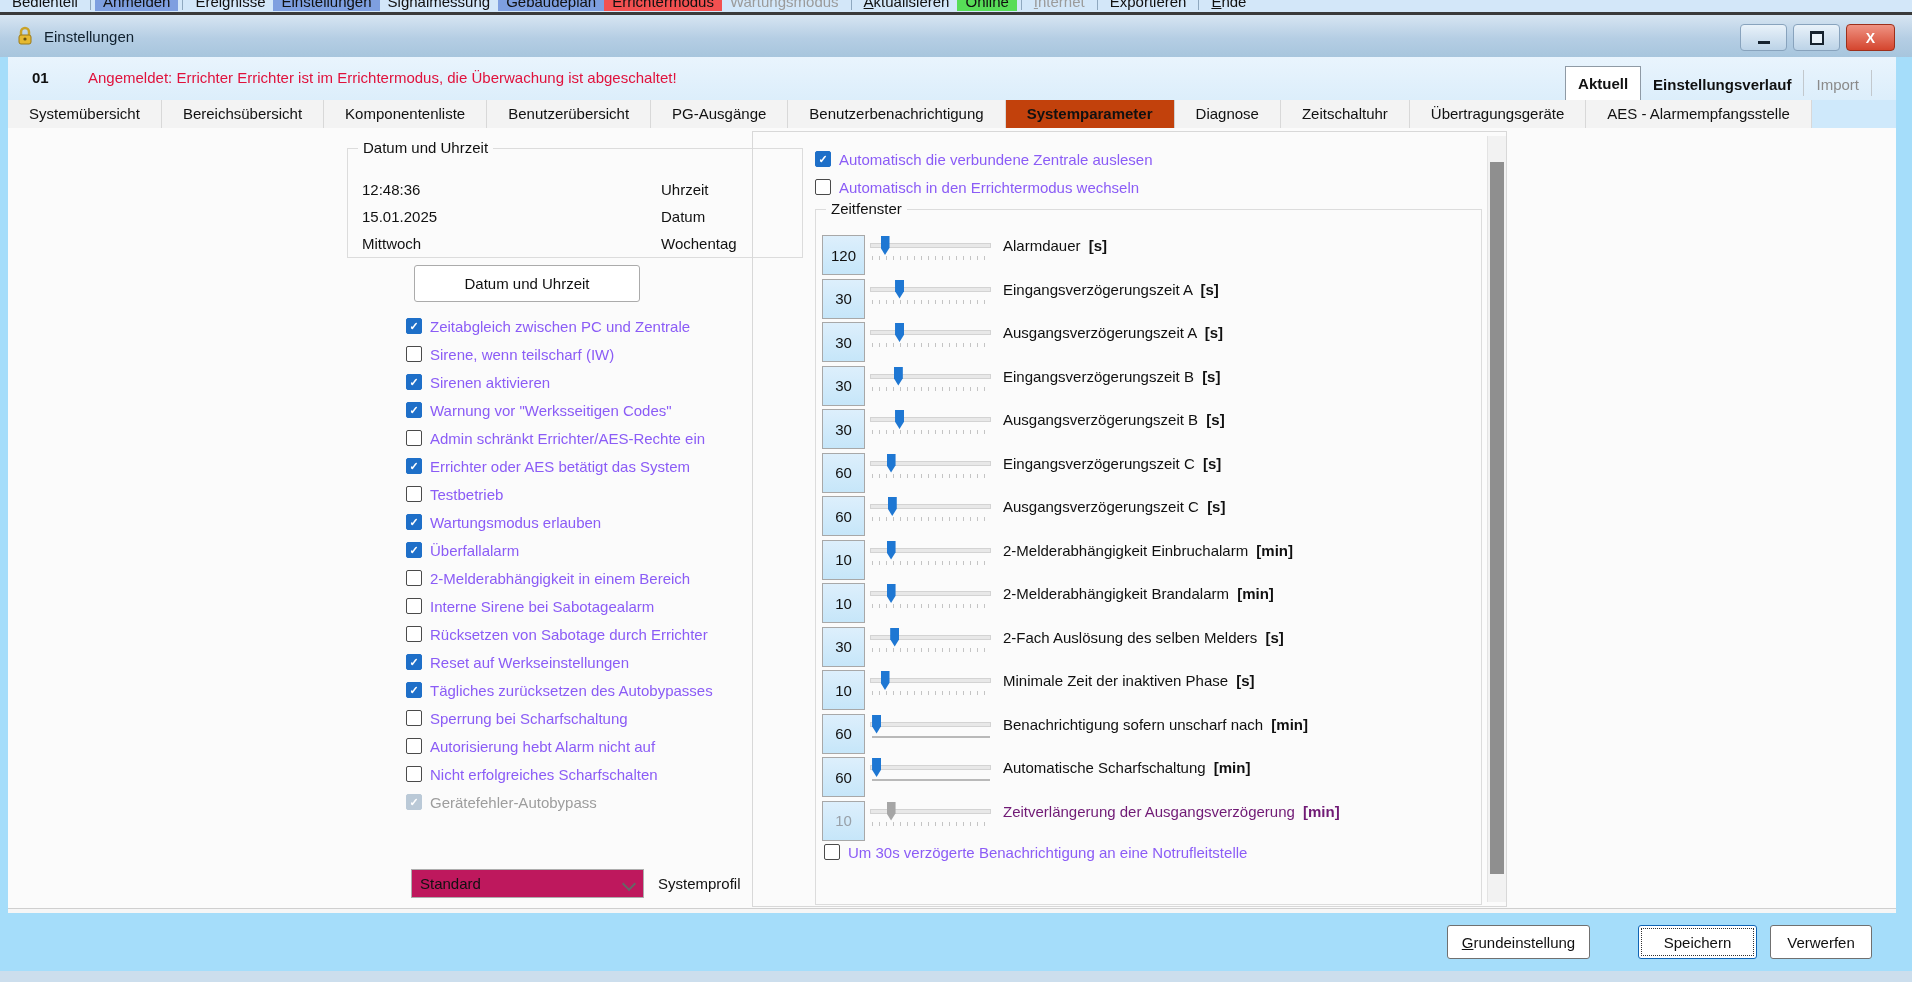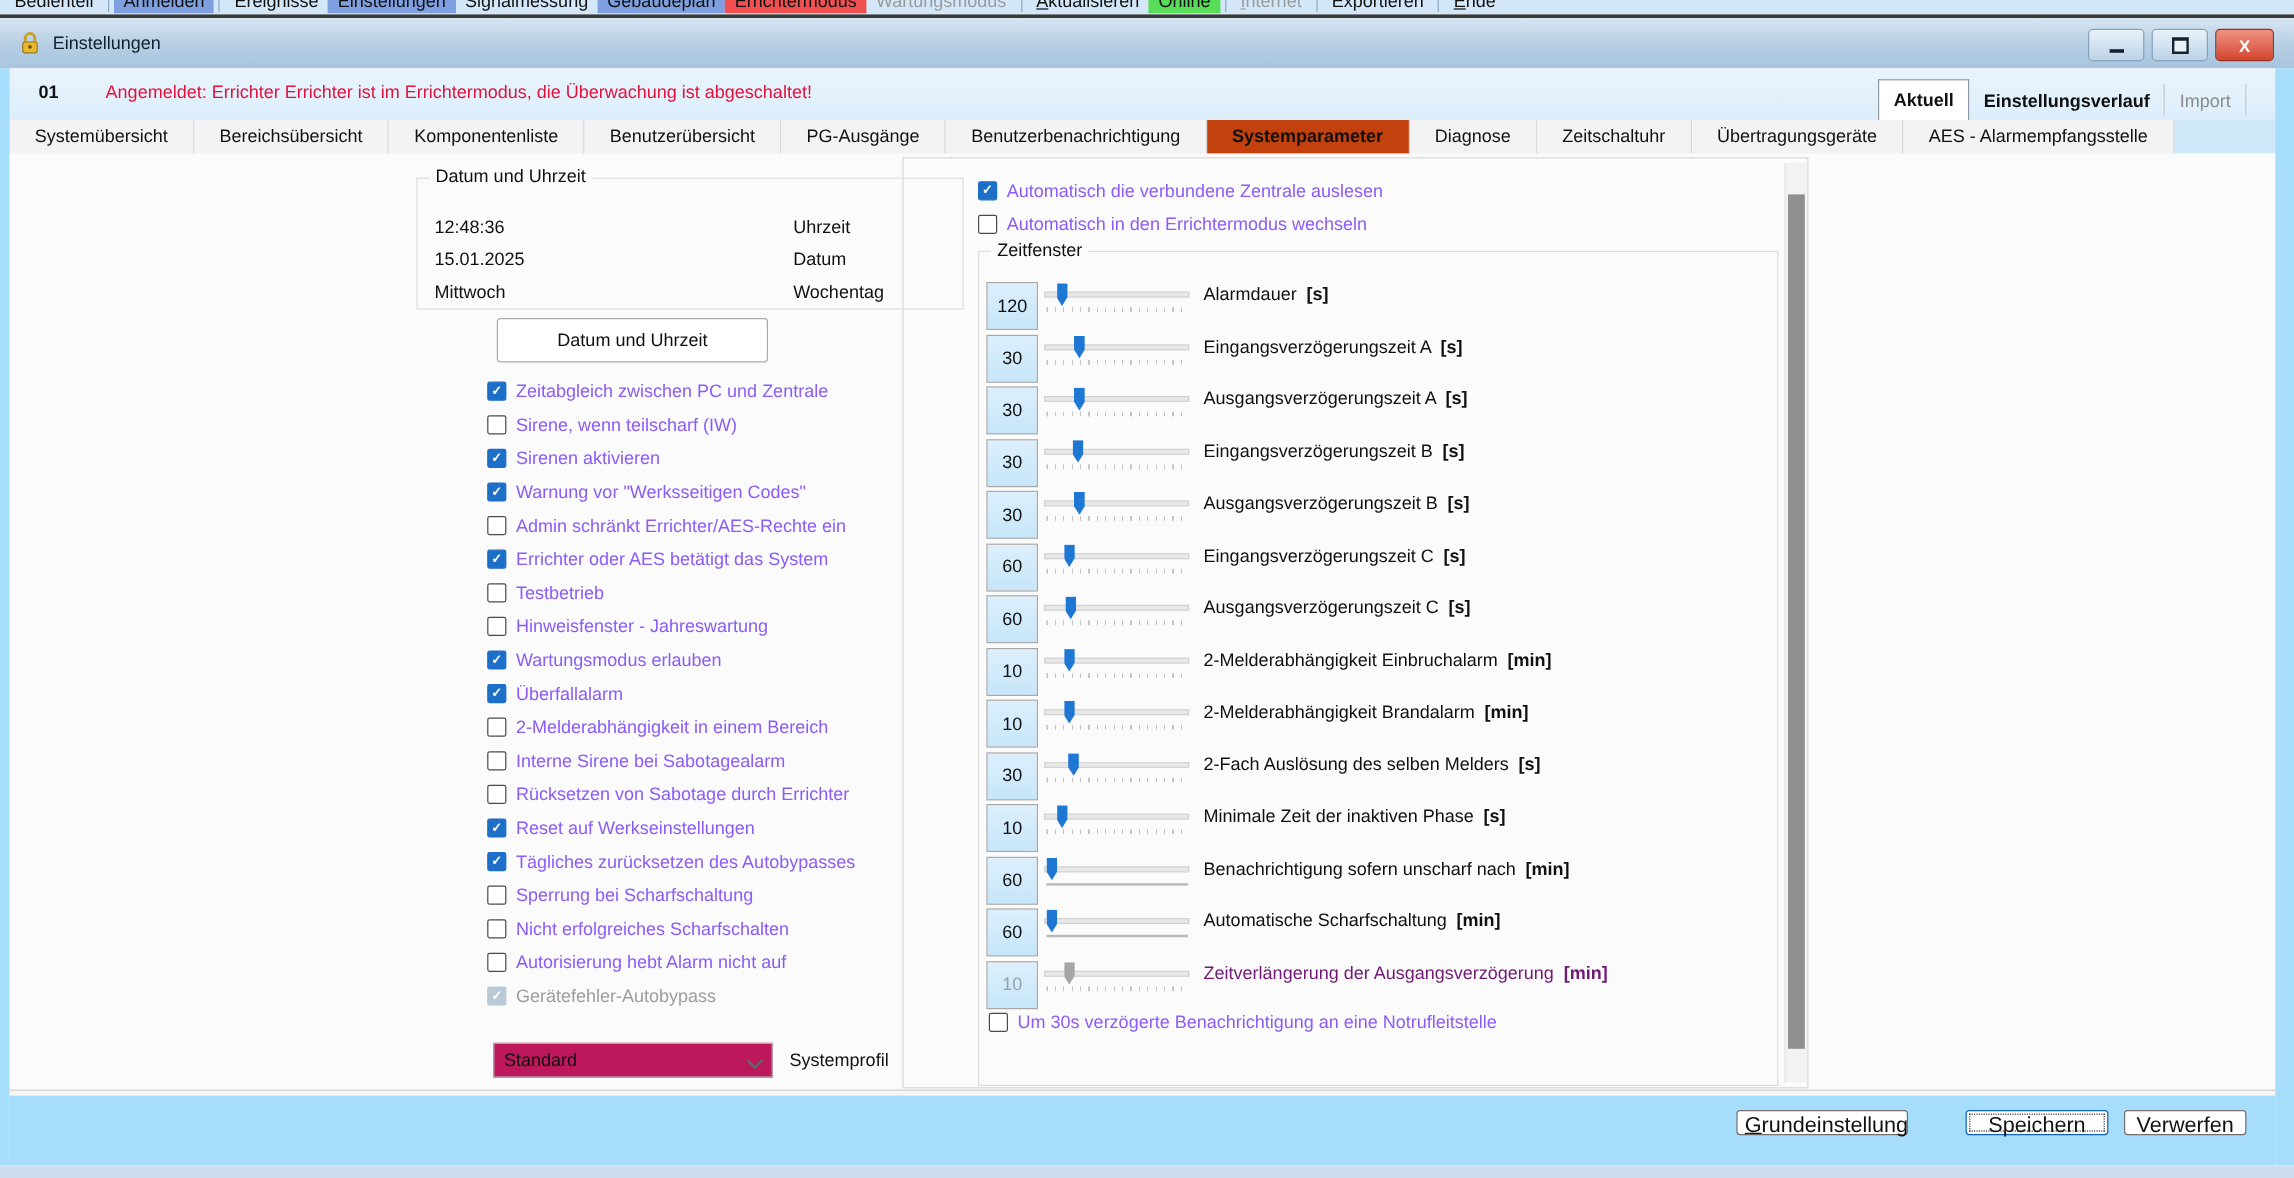--- a/index.html
+++ b/index.html
@@ -112,22 +112,22 @@
   .slider-row.disabled .slider-value{color:#98a0a8}
   .slider-row.disabled .thumb{background:#a6a6a6}
   .slider-row.disabled .slider-label{color:#701a75}
 
   
   #scrollbar{position:absolute;left:734px;top:4px;width:19px;height:766px;background:#f2f2f2;border-left:1px solid #e3e3e3;box-sizing:border-box}
   #scrollbar .thumb-v{position:absolute;left:2px;top:26px;width:14px;height:712px;background:#8f8f8f}
 
   
   #footer{position:absolute;left:8px;top:913px;width:1888px;height:58px;background:#a5ddfa}
-  .fbtn{position:absolute;top:12px;height:21px;background:#fff;border:1px solid #707070;border-radius:3px;
-        font-size:18px;font-family:"Liberation Sans",sans-serif;color:#101010}
+  .fbtn{position:absolute;top:12px;height:34px;background:#fff;border:1px solid #707070;border-radius:3px;
+        font-size:15px;font-family:"Liberation Sans",sans-serif;color:#101010}
   .fbtn.focused{border:1px solid #0f64b5;outline:1px dotted #333;outline-offset:-4px}
 </style>
 </head>
 <body>
 
 <div class="screen">
 
   <div id="menu-strip">
     <div class="menu-row">
         <span class="menu-item plain">Bedienteil</span>
@@ -257,24 +257,20 @@
           <span class="cb checked">
             <span class="mark">✓</span>
           </span>
           <span class="cb-label">Errichter oder AES betätigt das System</span>
         </div>
         <div class="checkbox-row">
           <span class="cb"></span>
           <span class="cb-label">Testbetrieb</span>
         </div>
         <div class="checkbox-row">
-          <span class="cb"></span>
-          <span class="cb-label">Hinweisfenster - Jahreswartung</span>
-        </div>
-        <div class="checkbox-row">
           <span class="cb checked">
             <span class="mark">✓</span>
           </span>
           <span class="cb-label">Wartungsmodus erlauben</span>
         </div>
         <div class="checkbox-row">
           <span class="cb checked">
             <span class="mark">✓</span>
           </span>
           <span class="cb-label">Überfallalarm</span>
@@ -302,25 +298,25 @@
             <span class="mark">✓</span>
           </span>
           <span class="cb-label">Tägliches zurücksetzen des Autobypasses</span>
         </div>
         <div class="checkbox-row">
           <span class="cb"></span>
           <span class="cb-label">Sperrung bei Scharfschaltung</span>
         </div>
         <div class="checkbox-row">
           <span class="cb"></span>
+          <span class="cb-label">Autorisierung hebt Alarm nicht auf</span>
+        </div>
+        <div class="checkbox-row">
+          <span class="cb"></span>
           <span class="cb-label">Nicht erfolgreiches Scharfschalten</span>
-        </div>
-        <div class="checkbox-row">
-          <span class="cb"></span>
-          <span class="cb-label">Autorisierung hebt Alarm nicht auf</span>
         </div>
         <div class="checkbox-row disabled">
           <span class="cb checked">
             <span class="mark">✓</span>
           </span>
           <span class="cb-label">Gerätefehler-Autobypass</span>
         </div>
       </div>
 
     <div id="profil-select">

